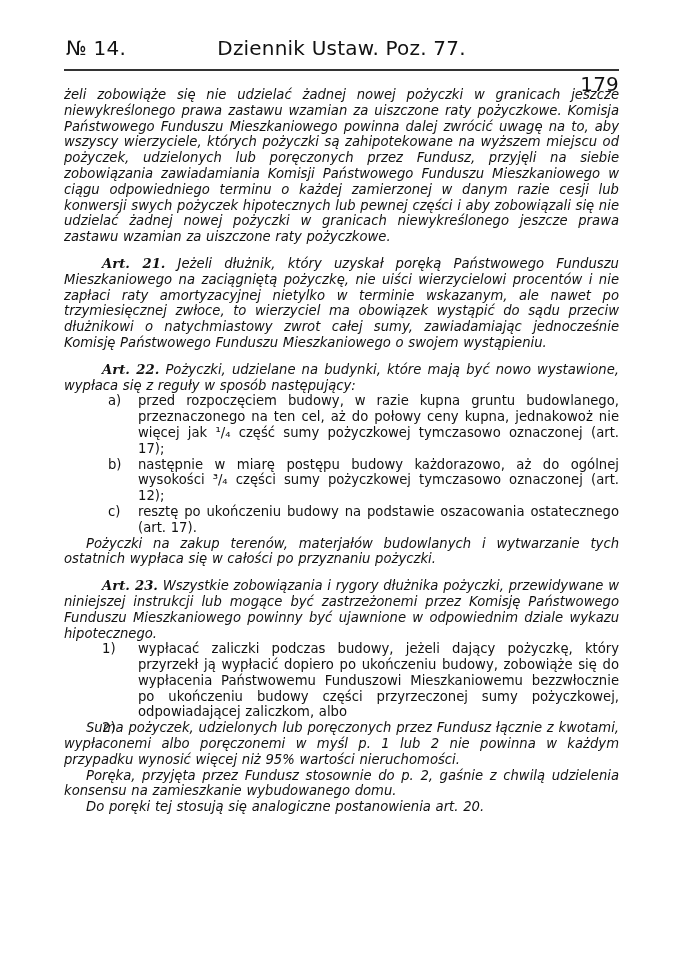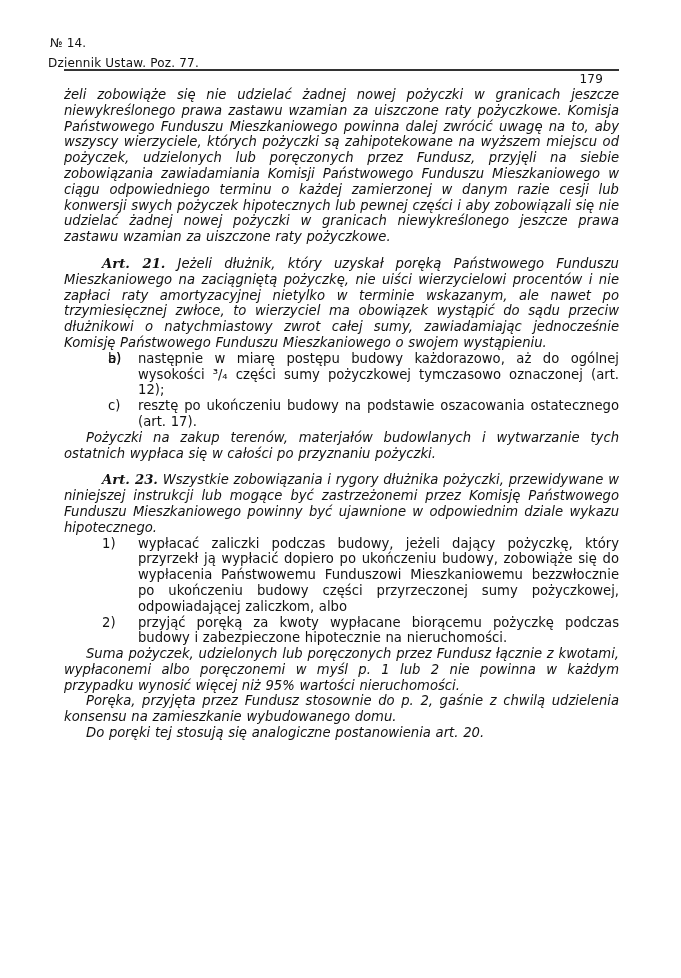--- a/index.html
+++ b/index.html
@@ -10,29 +10,29 @@
     body {
       width: 681px;
       height: 978px;
       position: relative;
       overflow: hidden;
       font-family: "DejaVu Sans", "Liberation Sans", sans-serif;
       color: #111111;
     }
     .page-header {
       position: absolute;
-      left: 48px;
+      left: 64px;
       top: 36px;
       width: 555px;
       height: 22px;
-      font-size: 12px;
+      font-size: 20px;
       letter-spacing: 0.2px;
     }
     .page-header .issue { position: absolute; left: 2px; top: 0; }
-    .page-header .title { position: absolute; left: 0; right: 0; top: 0; text-align: left; margin-top: 20px; }
+    .page-header .title { position: absolute; left: 0; right: 0; top: 0; text-align: center; }
     .page-header .page-no { position: absolute; right: 0; top: 0; margin-top: 36px; }
     .header-rule {
       position: absolute;
       left: 64px;
       top: 69px;
       width: 555px;
       height: 0;
       border-top: 2px solid #333333;
     }
     .body-text {
@@ -84,23 +84,28 @@
 
 <div class="body-text">
 
   <p class="para">żeli zobowiąże się nie udzielać żadnej nowej pożyczki w granicach jeszcze niewykreślonego prawa zastawu wzamian za uiszczone raty pożyczkowe. Komisja Państwowego Funduszu Mieszkaniowego powinna dalej zwrócić uwagę na to, aby wszyscy wierzyciele, których pożyczki są zahipotekowane na wyższem miejscu od pożyczek, udzielonych lub poręczonych przez Fundusz, przyjęli na siebie zobowiązania zawiadamiania Komisji Państwowego Funduszu Mieszkaniowego w ciągu odpowiedniego terminu o każdej zamierzonej w danym razie cesji lub konwersji swych pożyczek hipotecznych lub pewnej części i aby zobowiązali się nie udzielać żadnej nowej pożyczki w granicach niewykreślonego jeszcze prawa zastawu wzamian za uiszczone raty pożyczkowe.</p>
 
   <p class="para article">
     <span class="art-label">Art. 21.</span>
     <span>Jeżeli dłużnik, który uzyskał poręką Państwowego Funduszu Mieszkaniowego na zaciągniętą pożyczkę, nie uiści wierzycielowi procentów i nie zapłaci raty amortyzacyjnej nietylko w terminie wskazanym, ale nawet po trzymiesięcznej zwłoce, to wierzyciel ma obowiązek wystąpić do sądu przeciw dłużnikowi o natychmiastowy zwrot całej sumy, zawiadamiając jednocześnie Komisję Państwowego Funduszu Mieszkaniowego o swojem wystąpieniu.</span>
   </p>
 
+  <p class="para article">
+    <span class="art-label">Art. 22.</span>
+    <span>Pożyczki, udzielane na budynki, które mają być nowo wystawione, wypłaca się z reguły w sposób następujący:</span>
+  </p>
   <ul class="list">
     <li class="list-item">
       <span class="marker">a)</span>
+      <span>przed rozpoczęciem budowy, w razie kupna gruntu budowlanego, przeznaczonego na ten cel, aż do połowy ceny kupna, jednakowoż nie więcej jak ¹/₄ część sumy pożyczkowej tymczasowo oznaczonej (art. 17);</span>
     </li>
     <li class="list-item">
       <span class="marker">b)</span>
       <span>następnie w miarę postępu budowy każdorazowo, aż do ogólnej wysokości ³/₄ części sumy pożyczkowej tymczasowo oznaczonej (art. 12);</span>
     </li>
     <li class="list-item">
       <span class="marker">c)</span>
       <span>resztę po ukończeniu budowy na podstawie oszacowania ostatecznego (art. 17).</span>
     </li>
   </ul>
@@ -111,20 +116,19 @@
     <span>Wszystkie zobowiązania i rygory dłużnika pożyczki, przewidywane w niniejszej instrukcji lub mogące być zastrzeżonemi przez Komisję Państwowego Funduszu Mieszkaniowego powinny być ujawnione w odpowiednim dziale wykazu hipotecznego.</span>
   </p>
 
   <ul class="list">
     <li class="list-item num">
       <span class="marker">1)</span>
       <span>wypłacać zaliczki podczas budowy, jeżeli dający pożyczkę, który przyrzekł ją wypłacić dopiero po ukończeniu budowy, zobowiąże się do wypłacenia Państwowemu Funduszowi Mieszkaniowemu bezzwłocznie po ukończeniu budowy części przyrzeczonej sumy pożyczkowej, odpowiadającej zaliczkom, albo</span>
     </li>
     <li class="list-item num">
       <span class="marker">2)</span>
-      <span>przyjąć poręką za kwoty wypłacane biorącemu pożyczkę podczas budowy i zabezpieczone hipotecznie na nieruchomości.</span>
     </li>
   </ul>
   <p class="para indent">Suma pożyczek, udzielonych lub poręczonych przez Fundusz łącznie z kwotami, wypłaconemi albo poręczonemi w myśl p. 1 lub 2 nie powinna w każdym przypadku wynosić więcej niż 95% wartości nieruchomości.</p>
   <p class="para indent">Poręka, przyjęta przez Fundusz stosownie do p. 2, gaśnie z chwilą udzielenia konsensu na zamieszkanie wybudowanego domu.</p>
   <p class="para indent">Do poręki tej stosują się analogiczne postanowienia art. 20.</p>
 
 </div>
 
 </body></html>

